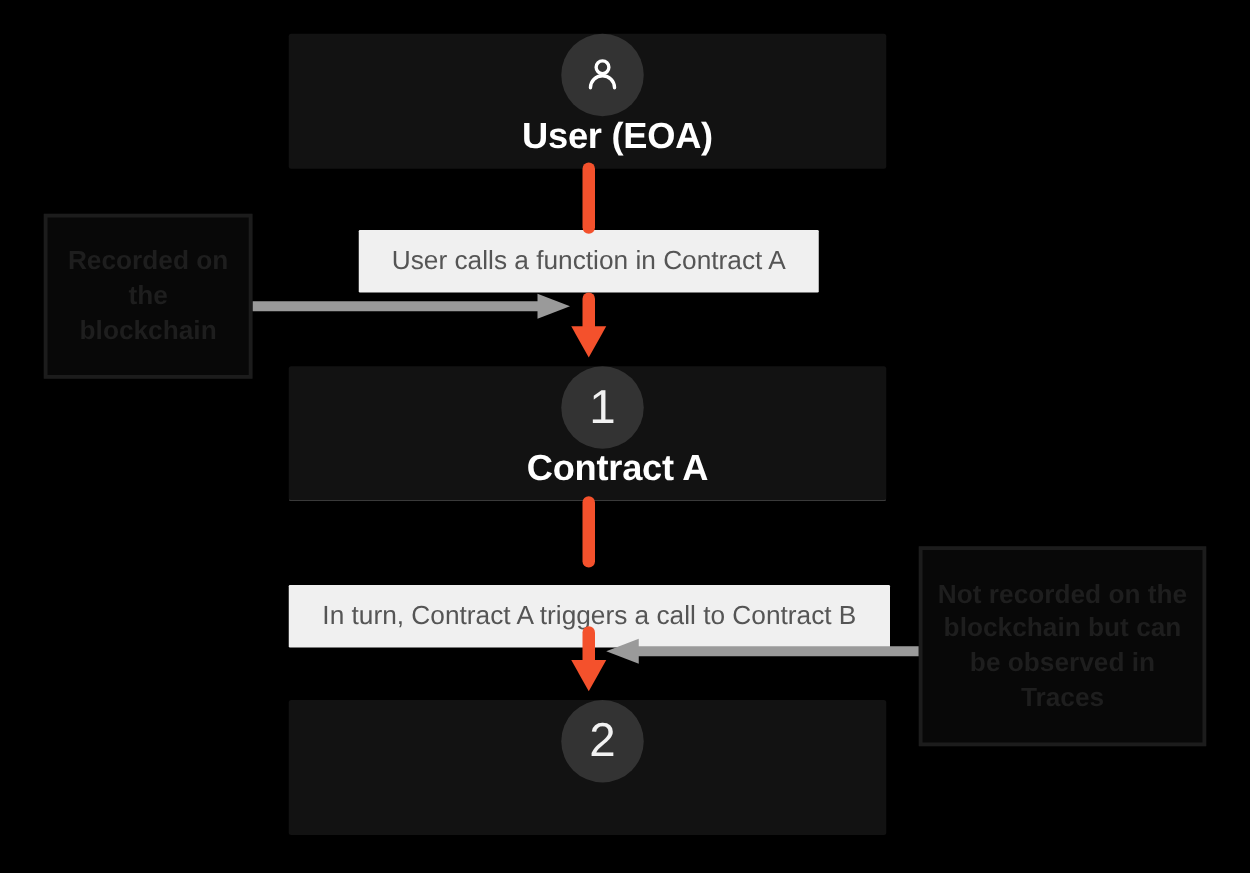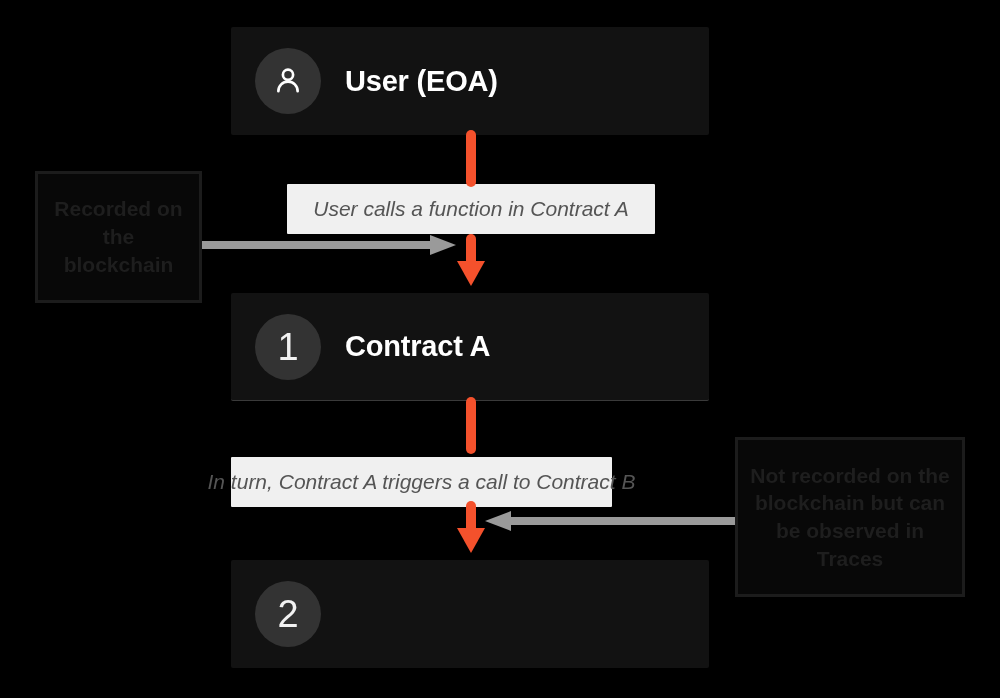--- a/index.html
+++ b/index.html
@@ -26,20 +26,21 @@
   .node {
     position: absolute;
     left: 231px;
     width: 478px;
     height: 108px;
     background: #121212;
     display: flex;
     align-items: center;
     padding-left: 24px;
     border-radius: 2px;
+    flex-direction: column;
   }
 
   .node.n-user     { top: 27px; }
   .node.n-contract-a { top: 293px; border-bottom: 1px solid #3a3a3a; }
   .node.n-contract-b { top: 560px; }
 
   .node-badge {
     width: 66px;
     height: 66px;
     border-radius: 50%;
@@ -81,29 +82,27 @@
     justify-content: center;
     white-space: nowrap;
     border-radius: 1px;
   }
 
   .step-label.l1 {
     left: 287px;
     top: 184px;
     width: 368px;
     height: 50px;
-    font-style: italic;
   }
 
   .step-label.l2 {
     left: 231px;
-    top: 457px;
-    width: 381px;
+    top: 468px;
+    width: 481px;
     height: 50px;
-    font-style: italic;
   }
 
   
   .annotation {
     position: absolute;
     background: #080808;
     border: 3px solid #1c1c1c;
     display: flex;
     align-items: center;
     justify-content: center;

